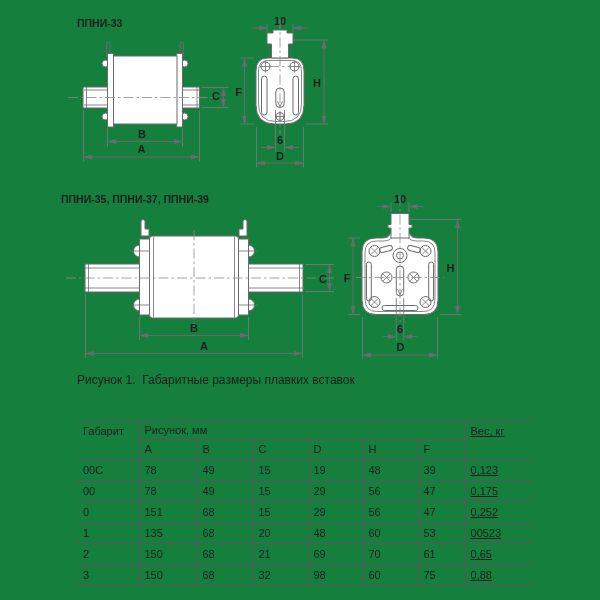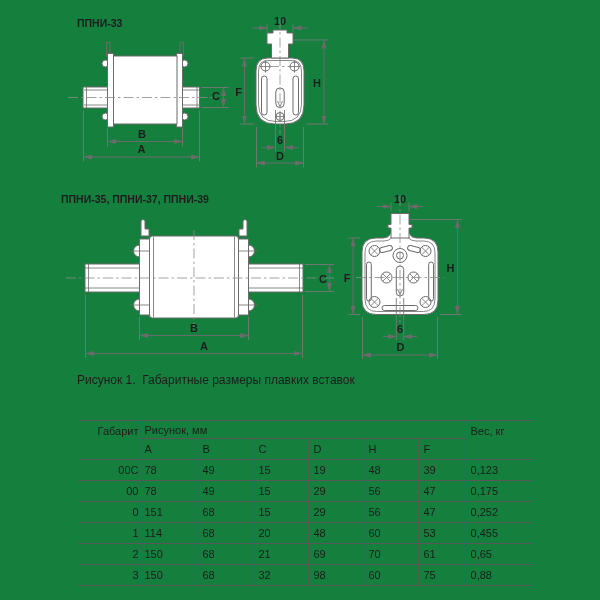--- a/index.html
+++ b/index.html
@@ -17,22 +17,22 @@
   .dim{stroke:#6b6b6b;stroke-width:1;fill:none;}
   .cl{stroke:#8a8a8a;stroke-width:0.8;fill:none;stroke-dasharray:10 3 2.5 3;}
   .dt{font-family:"Liberation Sans",sans-serif;font-size:11px;font-weight:bold;fill:#1c1c1c;}
 
   
   table.dims{position:absolute;left:78px;top:420px;border-collapse:collapse;table-layout:fixed;
              width:453px;font-size:11px;color:#1c1c1c;}
   table.dims td{border:1px solid #585858;padding:0 0 0 5px;vertical-align:middle;height:20px;
                 font-weight:normal;text-align:left;}
   table.dims tr.h1 td{height:17px;}
-  table.dims td.cl0{border-left:none;text-align:right;}
-  table.dims td.cr0{border-right:none;}
+  table.dims td.cl0{border-left:none;}
+  table.dims td.cr0{border-right:none;text-decoration:underline;}
   table.dims td.vtop{vertical-align:top;padding-top:4px;}
 </style>
 </head>
 <body>
 
 <div class="page">
 
   <svg width="0" height="0" class="abs">
     <defs>
       <marker id="mE" viewBox="0 0 9 5" markerWidth="9" markerHeight="5" refX="8.5" refY="2.5" orient="auto">
@@ -302,27 +302,27 @@
       <td>151</td>
       <td>68</td>
       <td>15</td>
       <td>29</td>
       <td>56</td>
       <td>47</td>
       <td class="cr0">0,252</td>
     </tr>
     <tr>
       <td class="cl0">1</td>
-      <td>114</td>
+      <td>135</td>
       <td>68</td>
       <td>20</td>
       <td>48</td>
       <td>60</td>
       <td>53</td>
-      <td class="cr0">0,455</td>
+      <td class="cr0">00523</td>
     </tr>
     <tr>
       <td class="cl0">2</td>
       <td>150</td>
       <td>68</td>
       <td>21</td>
       <td>69</td>
       <td>70</td>
       <td>61</td>
       <td class="cr0">0,65</td>

